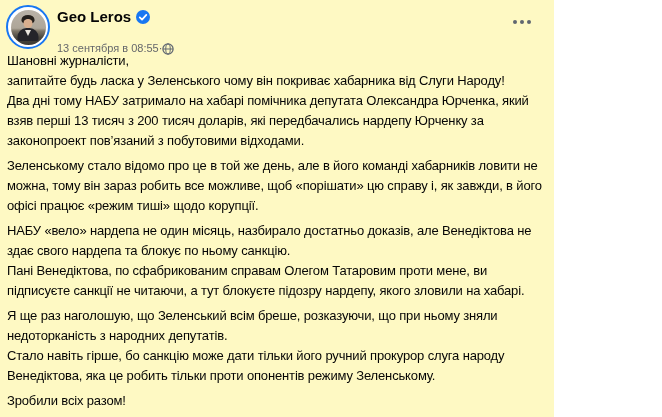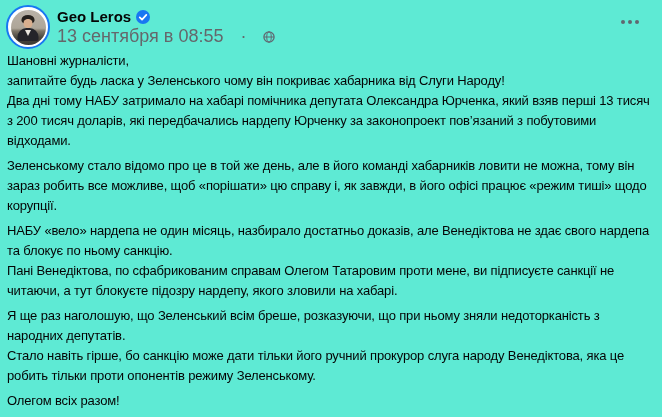--- a/index.html
+++ b/index.html
@@ -2,21 +2,21 @@
 <html><head>
 <meta charset="utf-8">
 <style>
   * { margin: 0; padding: 0; box-sizing: border-box; }
   html, body {
     width: 662px; height: 417px;
     background: #ffffff;
     font-family: "Liberation Sans", "DejaVu Sans", sans-serif;
     overflow: hidden;
   }
-  .post { position: relative; width: 662px; height: 417px; background: #5eead4; }
+  .post { position: relative; width: 554px; height: 417px; background: #fef9c3; }
 
   
   .post-header { position: relative; height: 49px; }
   .avatar-ring {
     position: absolute; left: 6px; top: 5px;
     width: 44px; height: 44px; border-radius: 50%;
     border: 2.5px solid #1877F2;
     display: flex; align-items: center; justify-content: center;
     cursor: pointer; background: #fff;
   }
@@ -46,22 +46,22 @@
     border-top: 6px solid #e9e6e0;
   }
   .header-meta { position: absolute; left: 57px; top: 8px; }
   .author-row { display: flex; align-items: center; gap: 5px; }
   .author-name {
     font-size: 15px; font-weight: 700; color: #050505;
     line-height: 18px; cursor: pointer;
   }
   .verified-badge { width: 14px; height: 14px; display: block; }
   .time-row {
-    display: flex; align-items: center; gap: 17px;
-    margin-top: 2px; color: #65676B; font-size: 18px; line-height: 16px;
+    display: flex; align-items: center; gap: 0;
+    margin-top: 14px; color: #65676B; font-size: 11px; line-height: 16px;
   }
   .timestamp { cursor: pointer; }
   .dot-sep { color: #65676B; }
   .globe-icon { width: 12px; height: 12px; display: block; margin-top: 1px; }
   .more-btn {
     position: absolute; right: 16px; top: 8px;
     width: 32px; height: 28px;
     display: flex; align-items: center; justify-content: center; gap: 3px;
     border: none; background: transparent; border-radius: 6px; cursor: pointer;
   }
@@ -121,16 +121,16 @@
 
   <div class="post-text">
     <div class="post-paragraph">Шановні журналісти,
 запитайте будь ласка у Зеленського чому він покриває хабарника від Слуги Народу!
 Два дні тому НАБУ затримало на хабарі помічника депутата Олександра Юрченка, який взяв перші 13 тисяч з 200 тисяч доларів, які передбачались нардепу Юрченку за законопроект пов’язаний з побутовими відходами.</div>
     <div class="post-paragraph">Зеленському стало відомо про це в той же день, але в його команді хабарників ловити не можна, тому він зараз робить все можливе, щоб «порішати» цю справу і, як завжди, в його офісі працює «режим тиші» щодо корупції.</div>
     <div class="post-paragraph">НАБУ «вело» нардепа не один місяць, назбирало достатньо доказів, але Венедіктова не здає свого нардепа та блокує по ньому санкцію.
 Пані Венедіктова, по сфабрикованим справам Олегом Татаровим проти мене, ви підписуєте санкції не читаючи, а тут блокуєте підозру нардепу, якого зловили на хабарі.</div>
     <div class="post-paragraph">Я ще раз наголошую, що Зеленський всім бреше, розказуючи, що при ньому зняли недоторканість з народних депутатів.
 Стало навіть гірше, бо санкцію може дати тільки його ручний прокурор слуга народу Венедіктова, яка це робить тільки проти опонентів режиму Зеленському.</div>
-    <div class="post-paragraph">Олегом всіх разом!</div>
+    <div class="post-paragraph">Зробили всіх разом!</div>
   </div>
 
 </div>
 
 </body></html>

